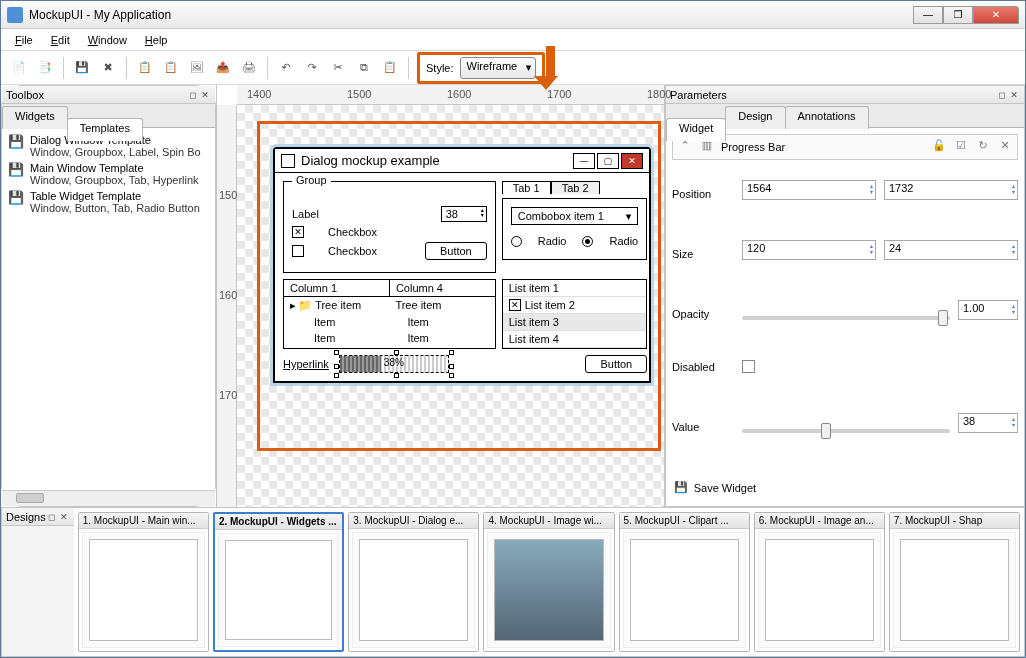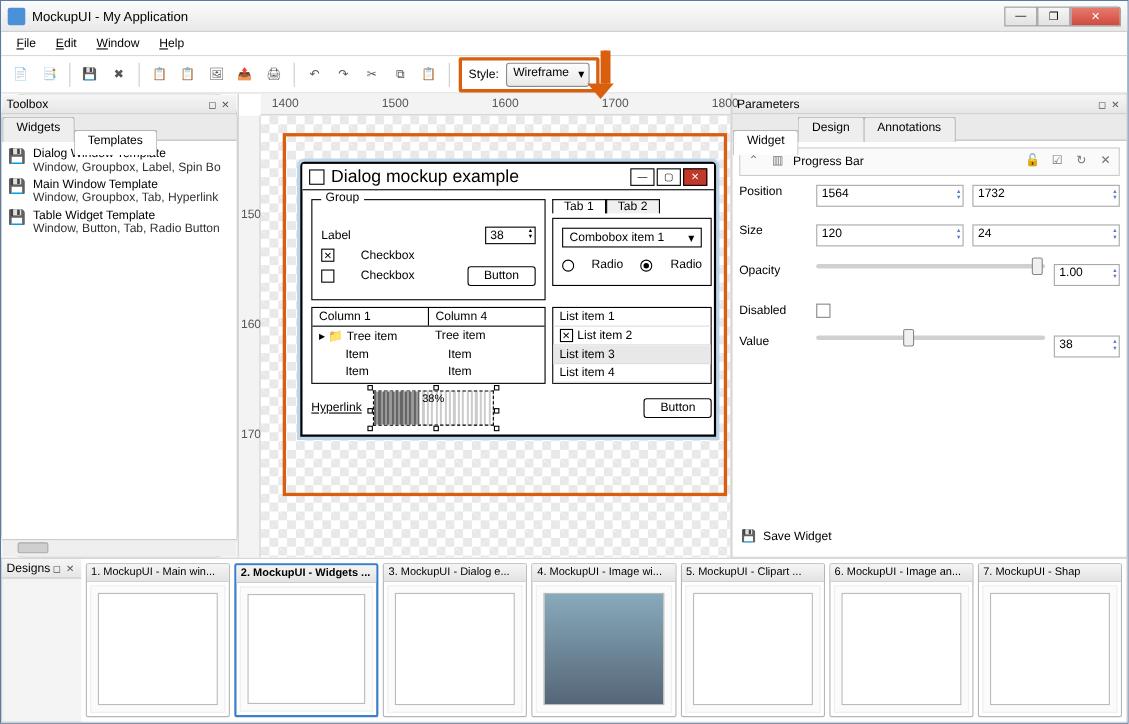--- a/index.html
+++ b/index.html
@@ -66,21 +66,21 @@
   linear-gradient(-45deg,transparent 75%,#e8e8e8 75%);
   background-size:16px 16px; background-position:0 0,0 8px,8px -8px,-8px 0; background-color:#fff;
   position:relative; overflow:auto;
 }
 .selection-box { position:absolute; left:20px; top:16px; width:404px; height:330px; border:3px solid #d95e0e; }
 
 
 .dlg { position:absolute; left:36px; top:42px; width:378px; background:#fff; border:2px solid #000; border-radius:4px 4px 0 0; box-shadow:0 0 0 3px #bdd5e9; }
 .dlg-title { height:24px; background:#fff; display:flex; align-items:center; padding:0 6px; border-bottom:1px solid #000; }
 .dlg-title .icn { width:14px; height:14px; border:1px solid #000; margin-right:6px; }
-.dlg-title .t { flex:1; font-size:16px; }
+.dlg-title .t { flex:1; font-size:13px; }
 .dlg-wbtn { width:22px; height:16px; border:1px solid #000; margin-left:2px; display:flex; align-items:center; justify-content:center; font-size:9px; }
 .dlg-wbtn.close { background:#c0392b; color:#fff; }
 .dlg-body { display:grid; grid-template-columns:1fr 1fr; gap:6px; padding:8px; }
 .gb { border:1px solid #000; padding:20px 8px 8px; position:relative; }
 .gb .lg { position:absolute; top:-8px; left:8px; background:#fff; padding:0 4px; }
 .frow { display:flex; align-items:center; gap:24px; margin:4px 0; }
 .winput { border:1px solid #000; padding:1px 4px; background:#fff; }
 .wspin { width:46px; position:relative; }
 .wspin::after { content:"▴\A▾"; white-space:pre; font-size:6px; line-height:5px; position:absolute; right:2px; top:1px; }
 .wcheck { width:12px; height:12px; border:1px solid #000; display:inline-flex; align-items:center; justify-content:center; font-size:9px; }
@@ -96,33 +96,33 @@
 .wtable .hdr { display:flex; border-bottom:1px solid #000; }
 .wtable .hdr div { flex:1; padding:2px 6px; border-right:1px solid #000; }
 .wtable .hdr div:last-child { border-right:none; }
 .wtable .row { display:flex; }
 .wtable .row div { flex:1; padding:2px 6px; }
 .wlist { border:1px solid #000; }
 .wlist div { padding:2px 6px; border-bottom:1px solid #ddd; display:flex; align-items:center; gap:4px; }
 .wlist .sel { background:#e8e8e8; }
 .dlg-foot { grid-column:1 / 3; display:flex; align-items:center; gap:10px; }
 .whlink { text-decoration:underline; }
-.wprog { flex:0 0 110px; height:32px; border:1px dashed #000; position:relative; background:repeating-linear-gradient(90deg,#ccc,#ccc 2px,#fff 2px,#fff 4px); }
+.wprog { flex:0 0 110px; height:18px; border:1px dashed #000; position:relative; background:repeating-linear-gradient(90deg,#ccc,#ccc 2px,#fff 2px,#fff 4px); }
 .wprog .fill { position:absolute; left:0; top:0; bottom:0; width:38%; background:repeating-linear-gradient(90deg,#666,#666 2px,#999 2px,#999 4px); }
 .wprog .pct { position:absolute; left:0; right:0; top:1px; text-align:center; font-size:10px; }
 .sel-handles { position:absolute; inset:-3px; pointer-events:none; }
 .sel-handles i { position:absolute; width:5px; height:5px; background:#fff; border:1px solid #000; }
 
 
 .params { width:360px; }
 .params .body { flex:1; background:#fff; padding:6px; display:flex; flex-direction:column; }
 .prop-hdr { display:flex; align-items:center; gap:6px; padding:4px; border:1px solid #ccc; background:#fafafa; }
 .prop-hdr .sp { flex:1; }
 .prop-hdr .ic { width:16px; height:16px; color:#777; text-align:center; }
-.prow { display:flex; align-items:flex-start; margin:8px 0; gap:8px; }
+.prow { display:flex; align-items:flex-end; margin:20px 0; gap:8px; }
 .prow label { width:62px; }
 .pinput { border:1px solid #a8a8a8; padding:1px 4px; height:20px; background:#fff; position:relative; flex:1; }
 .pspin { width:110px; }
 .pspin::after { content:"▴\A▾"; white-space:pre; font-size:6px; line-height:6px; position:absolute; right:2px; top:2px; color:#5a7bd0; }
 .pslider { flex:1; height:4px; background:#d0d0d0; position:relative; border-radius:2px; }
 .pslider .th { position:absolute; top:-6px; width:10px; height:16px; background:#f0f0f0; border:1px solid #888; border-radius:2px; }
 .pcb { width:13px; height:13px; border:1px solid #888; background:#fff; }
 .save-row { margin-top:auto; display:flex; align-items:center; gap:6px; padding:6px 2px; border-top:1px solid transparent; }
 
 

